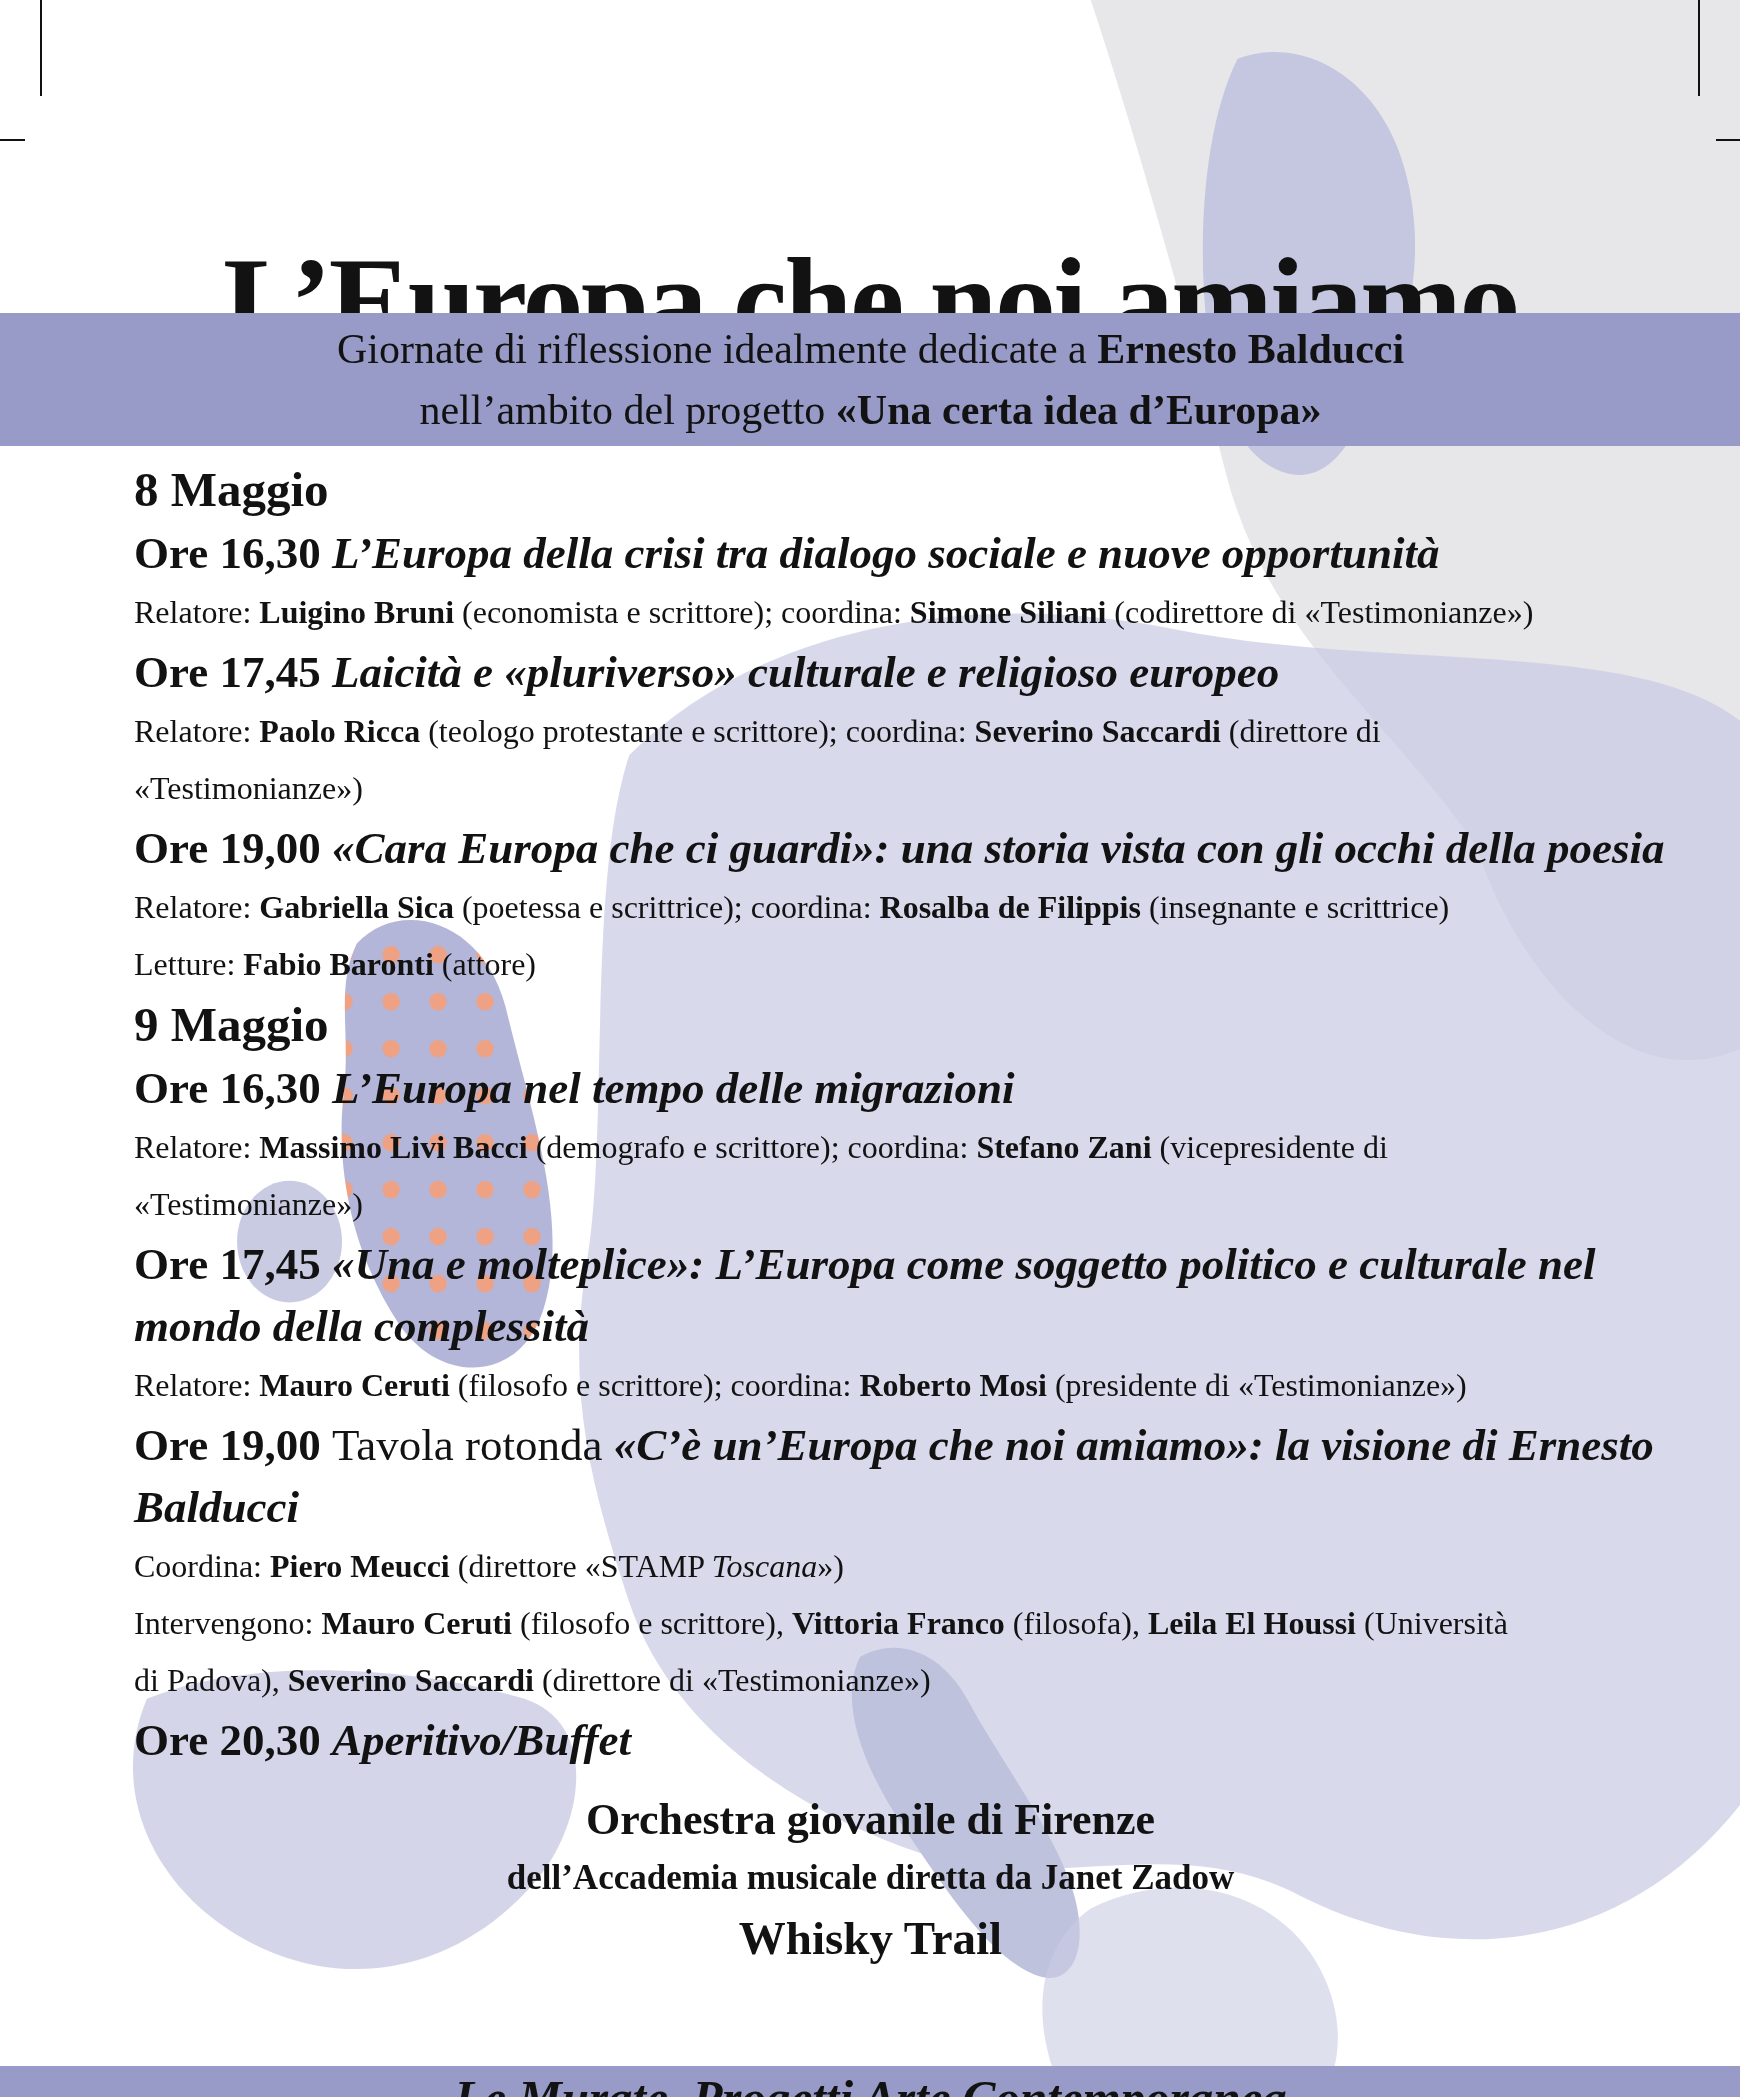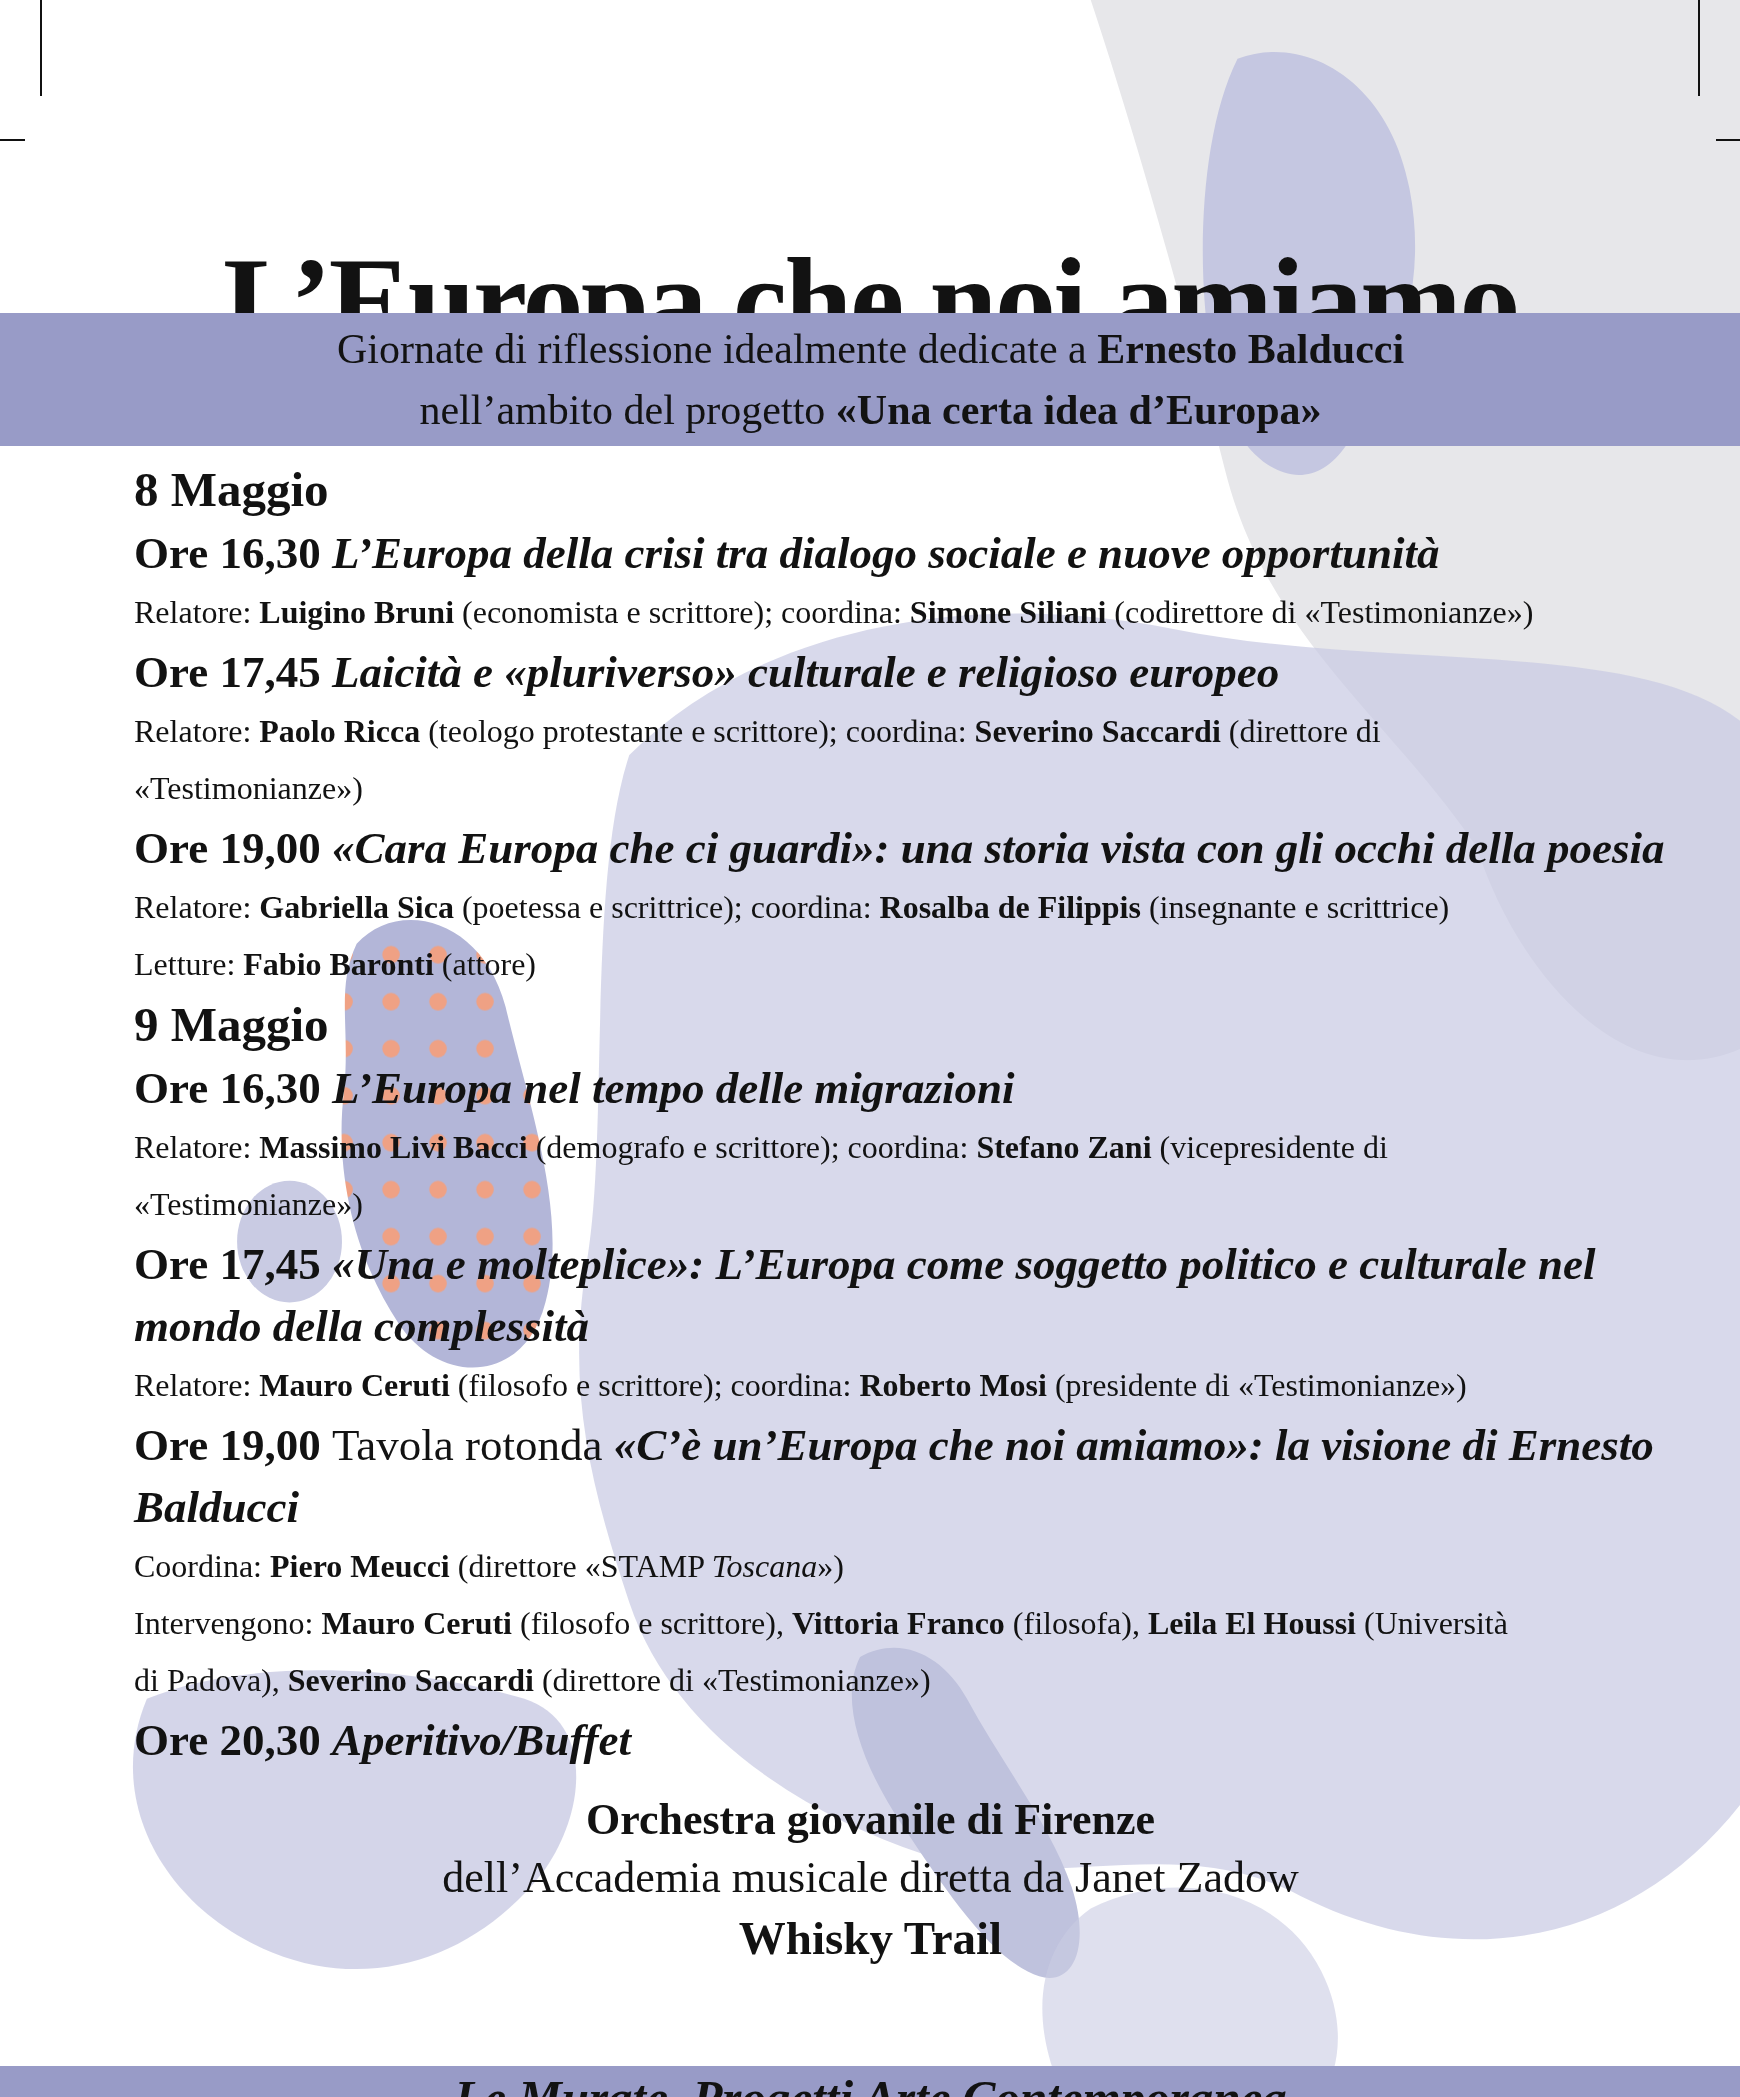--- a/index.html
+++ b/index.html
@@ -19,21 +19,21 @@
   .day{font-size:49px;line-height:64px;margin-top:4.2px;}
   .ore{font-size:45px;line-height:62px;}
   .rel{font-size:32px;line-height:57px;}
   .sb{font-weight:bold;}
   .si{font-style:italic;}
   
   #finale{left:0;right:0;top:1788px;text-align:center;}
   #finale p{margin:0;}
   .f1{font-size:57px;line-height:76px;font-weight:bold;font-style:italic;}
   .f2{font-size:44px;line-height:63px;font-weight:bold;margin-top:7.6px;}
-  .f3{font-size:44px;line-height:54px;font-weight:normal;}
+  .f3{font-size:35px;line-height:54px;font-weight:bold;}
   .f4{font-size:47px;line-height:67px;font-weight:bold;margin-top:17px;}
   
   #band2{left:0;right:0;top:2066px;height:234px;background:#989bc7;text-align:center;}
   #band2 p{margin:0;}
   .b2l1{font-size:49px;line-height:63px;font-weight:bold;font-style:italic;margin-top:22px;}
   .crop{position:absolute;background:#111;z-index:5;}
 </style>
 </head>
 <body>
 

